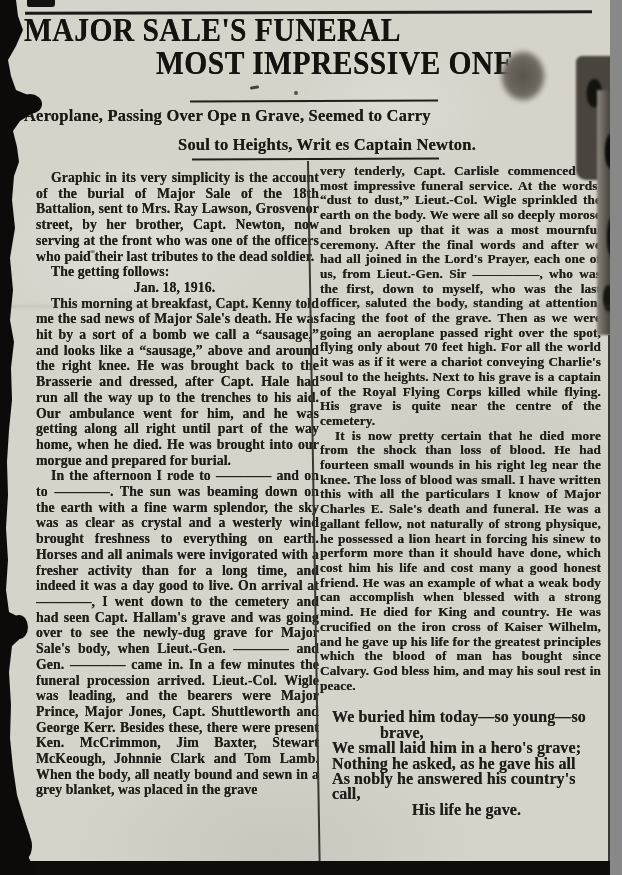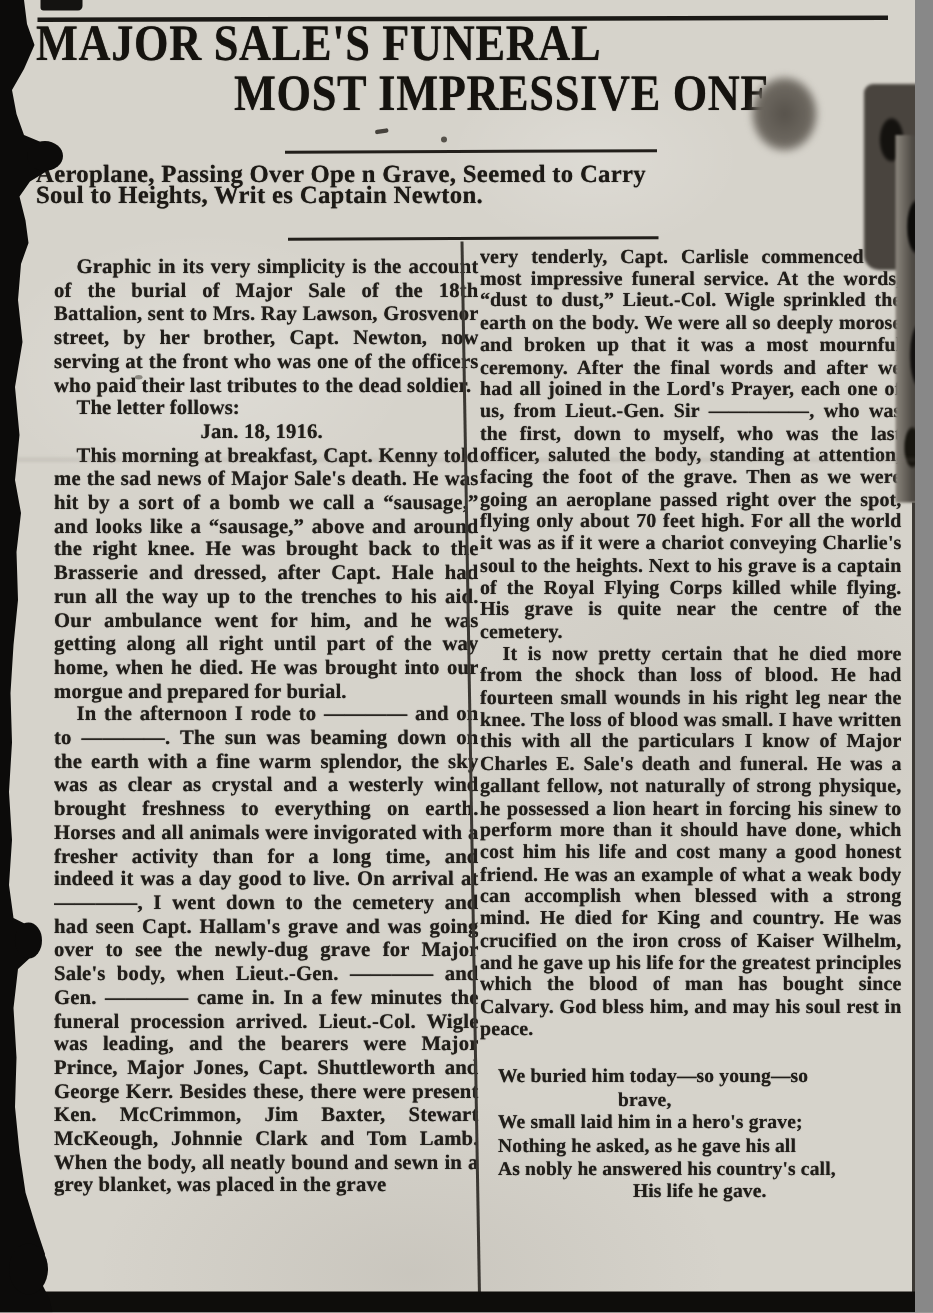--- a/index.html
+++ b/index.html
@@ -22,37 +22,37 @@
              transform:scaleX(0.87);transform-origin:left top;white-space:nowrap;}
   .hl1{ left:24px;top:13px; }
   .hl2{ left:156px;top:46px; }
   .sub-rule{ position:absolute;height:2px;background:#221f1b; }
   .sr-top{ left:190px;top:100px;width:248px;transform:rotate(-0.25deg);}
   .sr-bot{ left:192px;top:158px;width:247px;transform:rotate(-0.25deg);}
   .subhead{ position:absolute;font-weight:bold;font-size:16.5px;color:#1d1a16;letter-spacing:0.2px;}
   .sh1{ left:24px;top:106px;width:468px;text-align:justify;text-align-last:justify;white-space:nowrap;
         display:flex;justify-content:center;}
   .sh1 span{flex:0 0 auto;}
-  .sh2{ left:24px;top:120px;width:452px;text-align:left;}
+  .sh2{ left:24px;top:135px;width:452px;text-align:right;}
   .col{ position:absolute;font-size:13.8px;line-height:15.7px;text-align:justify;font-weight:bold;
         letter-spacing:0.1px;overflow:hidden;}
   .col p{ margin:0; }
   .col-left{ left:36px;top:170px;width:283px;height:692px; }
   .col-right{ left:320px;top:164px;width:281px;height:698px;font-size:13.3px;line-height:14.7px; }
   p.ind{ text-indent:15px; }
   p.date{ text-align:center;padding-right:6px;text-indent:0; }
   .divider{ position:absolute;left:307px;top:161px;width:1.6px;height:701px;background:#3b3833;
             transform:rotate(-0.95deg);transform-origin:top center;}
   .right-rule{ position:absolute;left:608px;top:335px;width:1.5px;height:527px;background:#3b3833;}
   .fragments{ position:absolute;left:610px;top:428px;width:13px;height:430px;overflow:hidden;
               font-weight:bold;font-size:13.3px;line-height:21.6px;white-space:pre-line;color:#2b2823;}
-  .poem{ margin-top:16px;font-size:13px;line-height:15.4px;text-align:left;padding-left:12px;}
+  .poem{ margin-top:16px;font-size:16px;line-height:15.4px;text-align:left;padding-left:12px;}
   .poem-line{ text-indent:0; }
   .pl-just{ display:flex;justify-content:space-between;}
-  .pl-hang{ padding-left:48px;margin-left:32px; }
+  .pl-hang{ padding-left:48px; }
   .pl-center{ text-align:center; }
   .blotch-a{ position:absolute;left:500px;top:50px;width:46px;height:52px;border-radius:50%;
              background:radial-gradient(#57524b 0%, #6e6961 55%, transparent 75%);filter:blur(2px);}
   .blotch-b{ position:absolute;left:576px;top:56px;width:46px;height:124px;background:
              radial-gradient(ellipse 12px 22px at 40% 30%, #14120f 60%, transparent 70%),
              radial-gradient(ellipse 10px 30px at 65% 70%, #1a1713 60%, transparent 70%),
              #49443e; filter:blur(1.2px); border-radius:6px 0 0 10px;}
   .blotch-c{ position:absolute;left:597px;top:90px;width:25px;height:245px;background:
              radial-gradient(ellipse 9px 26px at 55% 25%, #0c0b09 60%, transparent 72%),
              radial-gradient(ellipse 8px 30px at 60% 60%, #131110 60%, transparent 72%),
@@ -84,21 +84,21 @@
 
   <div class="sub-rule sr-top"></div>
   <div class="subhead sh1 txt">
     <span style="width:100%;display:flex;justify-content:space-between;white-space:normal;">Aeroplane, Passing Over Ope n Grave, Seemed to Carry</span>
   </div>
   <div class="subhead sh2 txt">Soul to Heights, Writ es Captain Newton.</div>
   <div class="sub-rule sr-bot"></div>
 
   <div class="col col-left txt">
     <p class="ind">Graphic in its very simplicity is the account of the burial of Major Sale of the 18th Battalion, sent to Mrs. Ray Lawson, Grosvenor street, by her brother, Capt. Newton, now serving at the front who was one of the officers who paid their last tributes to the dead soldier.</p>
-    <p class="ind">The letter follows:</p>
+    <p class="ind">The getting follows:</p>
     <p class="date">Jan. 18, 1916.</p>
     <p class="ind">This morning at breakfast, Capt. Kenny told me the sad news of Major Sale's death.  He was hit by a sort of a bomb we call a “sausage,” and looks like a “sausage,” above and around the right knee.  He was brought back to the Brasserie and dressed, after Capt. Hale had run all the way up to the trenches to his aid.  Our ambulance went for him, and he was getting along all right until part of the way home, when he died. He was brought into our morgue and prepared for burial.</p>
     <p class="ind">In the afternoon I rode to ———— and on to ————.  The sun was beaming down on the earth with a fine warm splendor, the sky was as clear as crystal and a westerly wind brought freshness to everything on earth. Horses and all animals were invigorated with a fresher activity than for a long time, and indeed it was a day good to live. On arrival at ————, I went down to the cemetery and had seen Capt. Hallam's grave and was going over to see the newly-dug grave for Major Sale's body, when Lieut.-Gen. ———— and Gen. ———— came in. In a few minutes the funeral procession arrived.  Lieut.-Col. Wigle was leading, and the bearers were Major Prince, Major Jones, Capt. Shuttleworth and George Kerr.  Besides these, there were present Ken. McCrimmon, Jim Baxter, Stewart McKeough, Johnnie Clark and Tom Lamb.  When the body, all neatly bound and sewn in a grey blanket, was placed in the grave</p>
   </div>
 
   <div class="divider"></div>
 
   <div class="col col-right txt">
     <p>very tenderly, Capt. Carlisle commenced his most impressive funeral service.  At the words, “dust to dust,” Lieut.-Col. Wigle sprinkled the earth on the body. We were all so deeply morose and broken up that it was a most mournful ceremony.  After the final words and after we had all joined in the Lord's Prayer, each one of us, from Lieut.-Gen. Sir —————, who was the first, down to myself, who was the last officer, saluted the body, standing at attention, facing the foot of the grave.  Then as we were going an aeroplane passed right over the spot, flying only about 70 feet high.  For all the world it was as if it were a chariot conveying Charlie's soul to the heights.  Next to his grave is a captain of the Royal Flying Corps killed while flying.  His grave is quite near the centre of the cemetery.</p>
     <p class="ind">It is now pretty certain that he died more from the shock than loss of blood.  He had fourteen small wounds in his right leg near the knee.  The loss of blood was small.  I have written this with all the particulars I know of Major Charles E. Sale's death and funeral. He was a gallant fellow, not naturally of strong physique, he possessed a lion heart in forcing his sinew to perform more than it should have done,  which cost him his life and cost many a good honest friend.  He was an example of what a weak body can accomplish when blessed with a strong mind.  He died for King and country.  He was crucified on the iron cross of Kaiser Wilhelm, and he gave up his life for the greatest principles which the blood of man has bought since Calvary.  God bless him, and may his soul rest in peace.</p>

